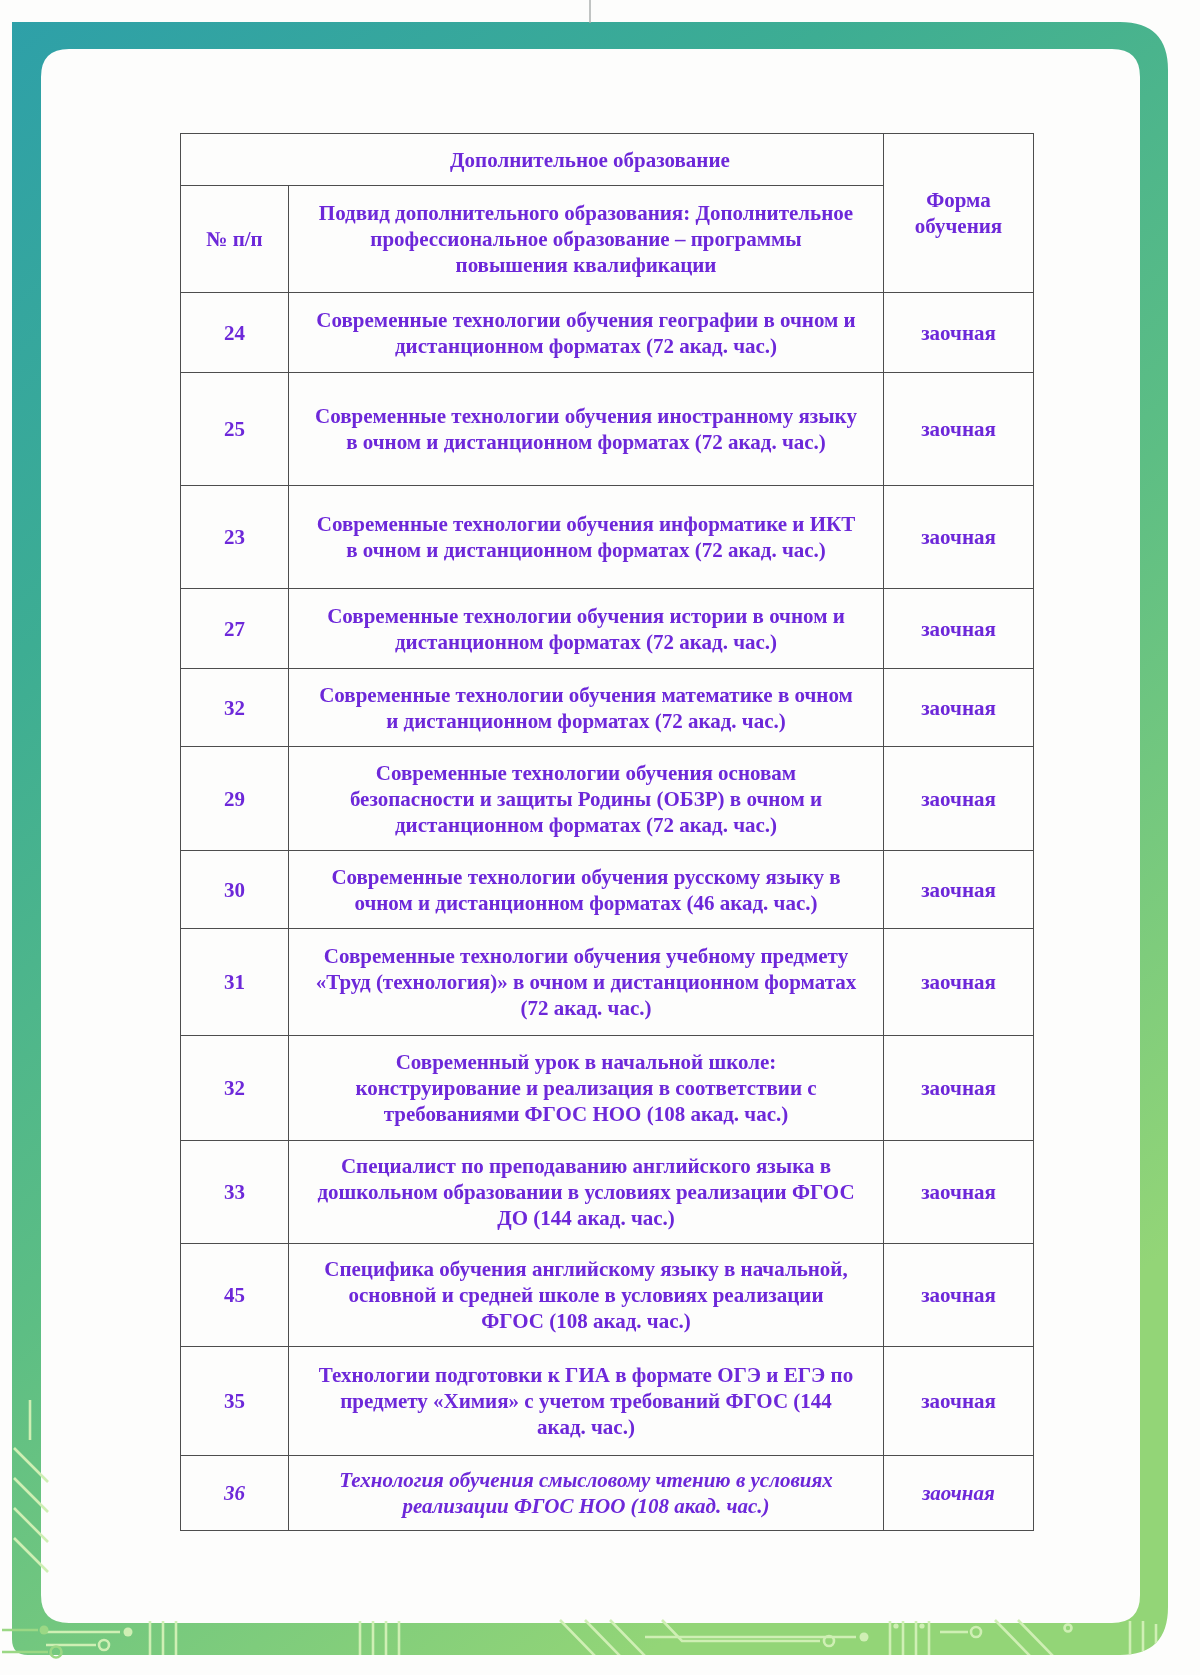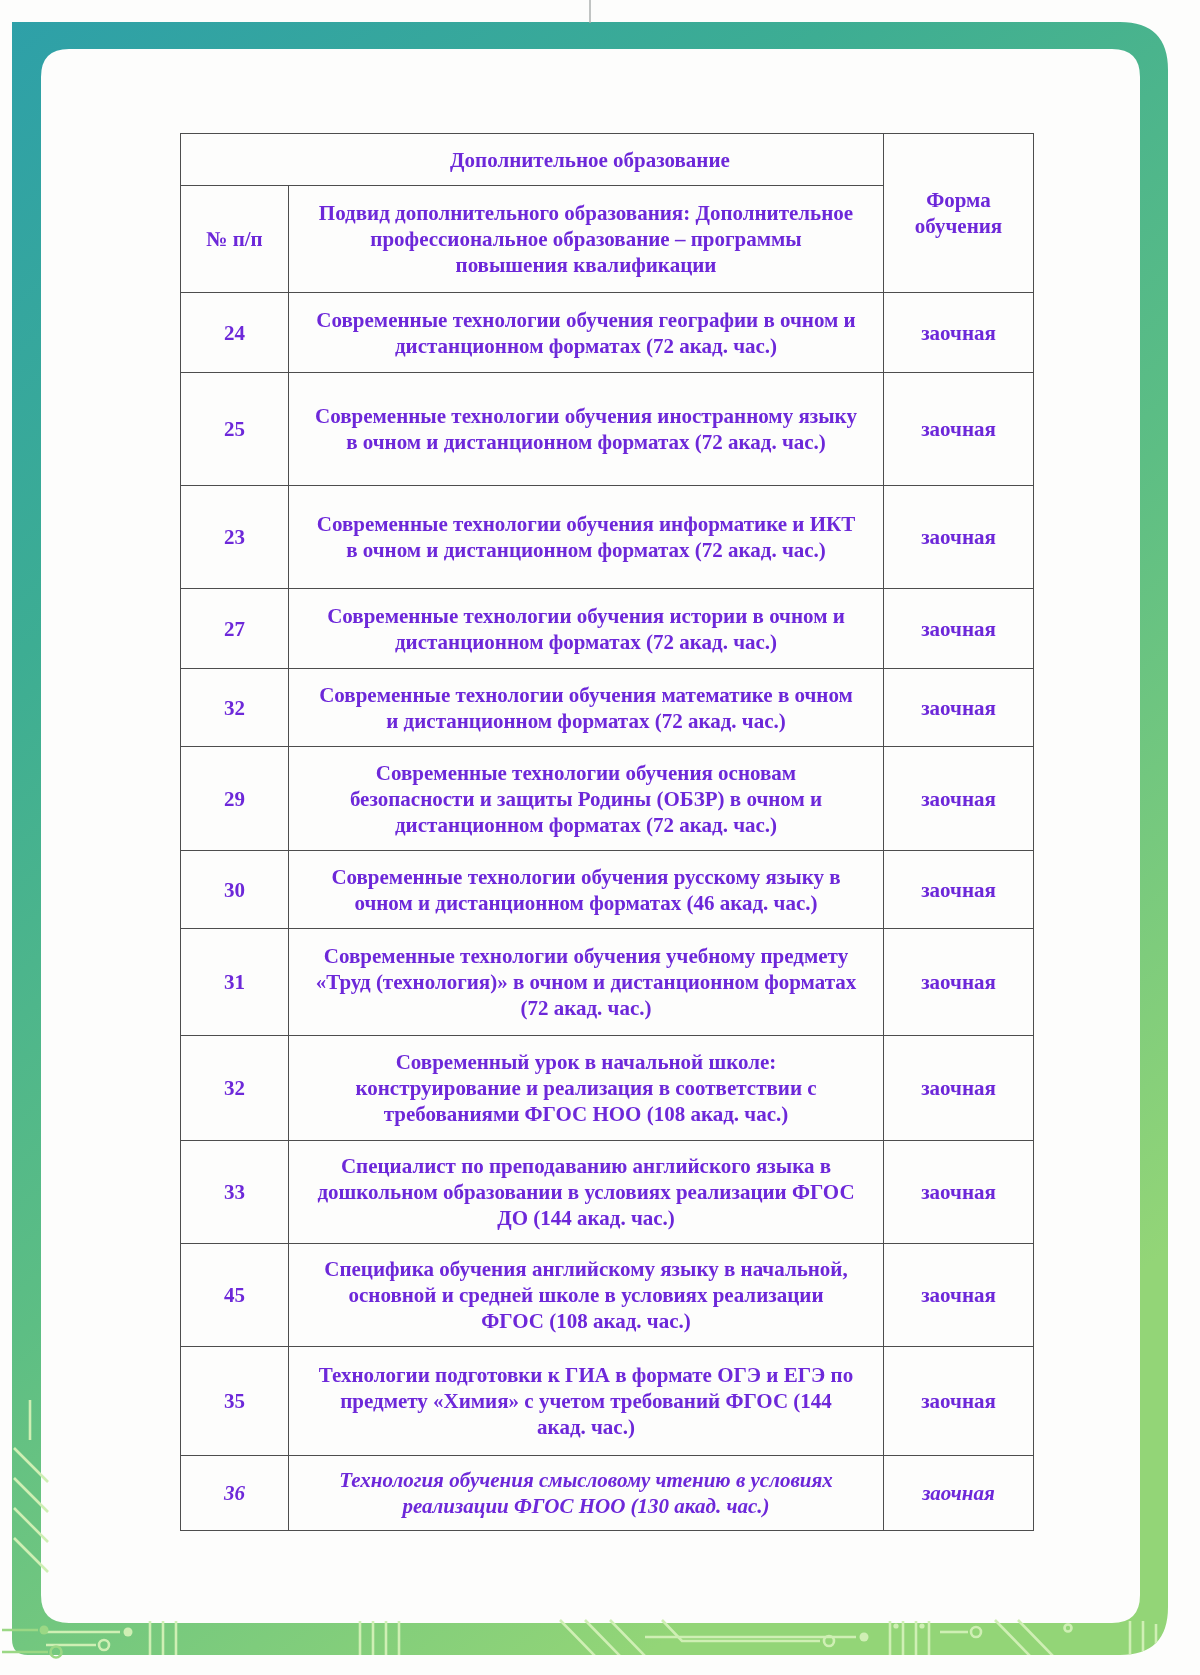--- a/index.html
+++ b/index.html
@@ -172,19 +172,19 @@
           <td class="course-cell">Специфика обучения английскому языку в начальной, основной и средней школе в условиях реализации ФГОС (108 акад. час.)</td>
           <td class="form-cell">заочная</td>
         </tr>
         <tr style="height: 109px;">
           <td class="num-cell">35</td>
           <td class="course-cell">Технологии подготовки к ГИА в формате ОГЭ и ЕГЭ по предмету «Химия» с учетом требований ФГОС (144 акад. час.)</td>
           <td class="form-cell">заочная</td>
         </tr>
         <tr style="height: 75px; font-style: italic;">
           <td class="num-cell">36</td>
-          <td class="course-cell">Технология обучения смысловому чтению в условиях реализации ФГОС НОО (130 акад. час.)</td>
+          <td class="course-cell">Технология обучения смысловому чтению в условиях реализации ФГОС НОО (108 акад. час.)</td>
           <td class="form-cell">заочная</td>
         </tr>
       </tbody>
   </table>
 
 </div>
 
 </body></html>

